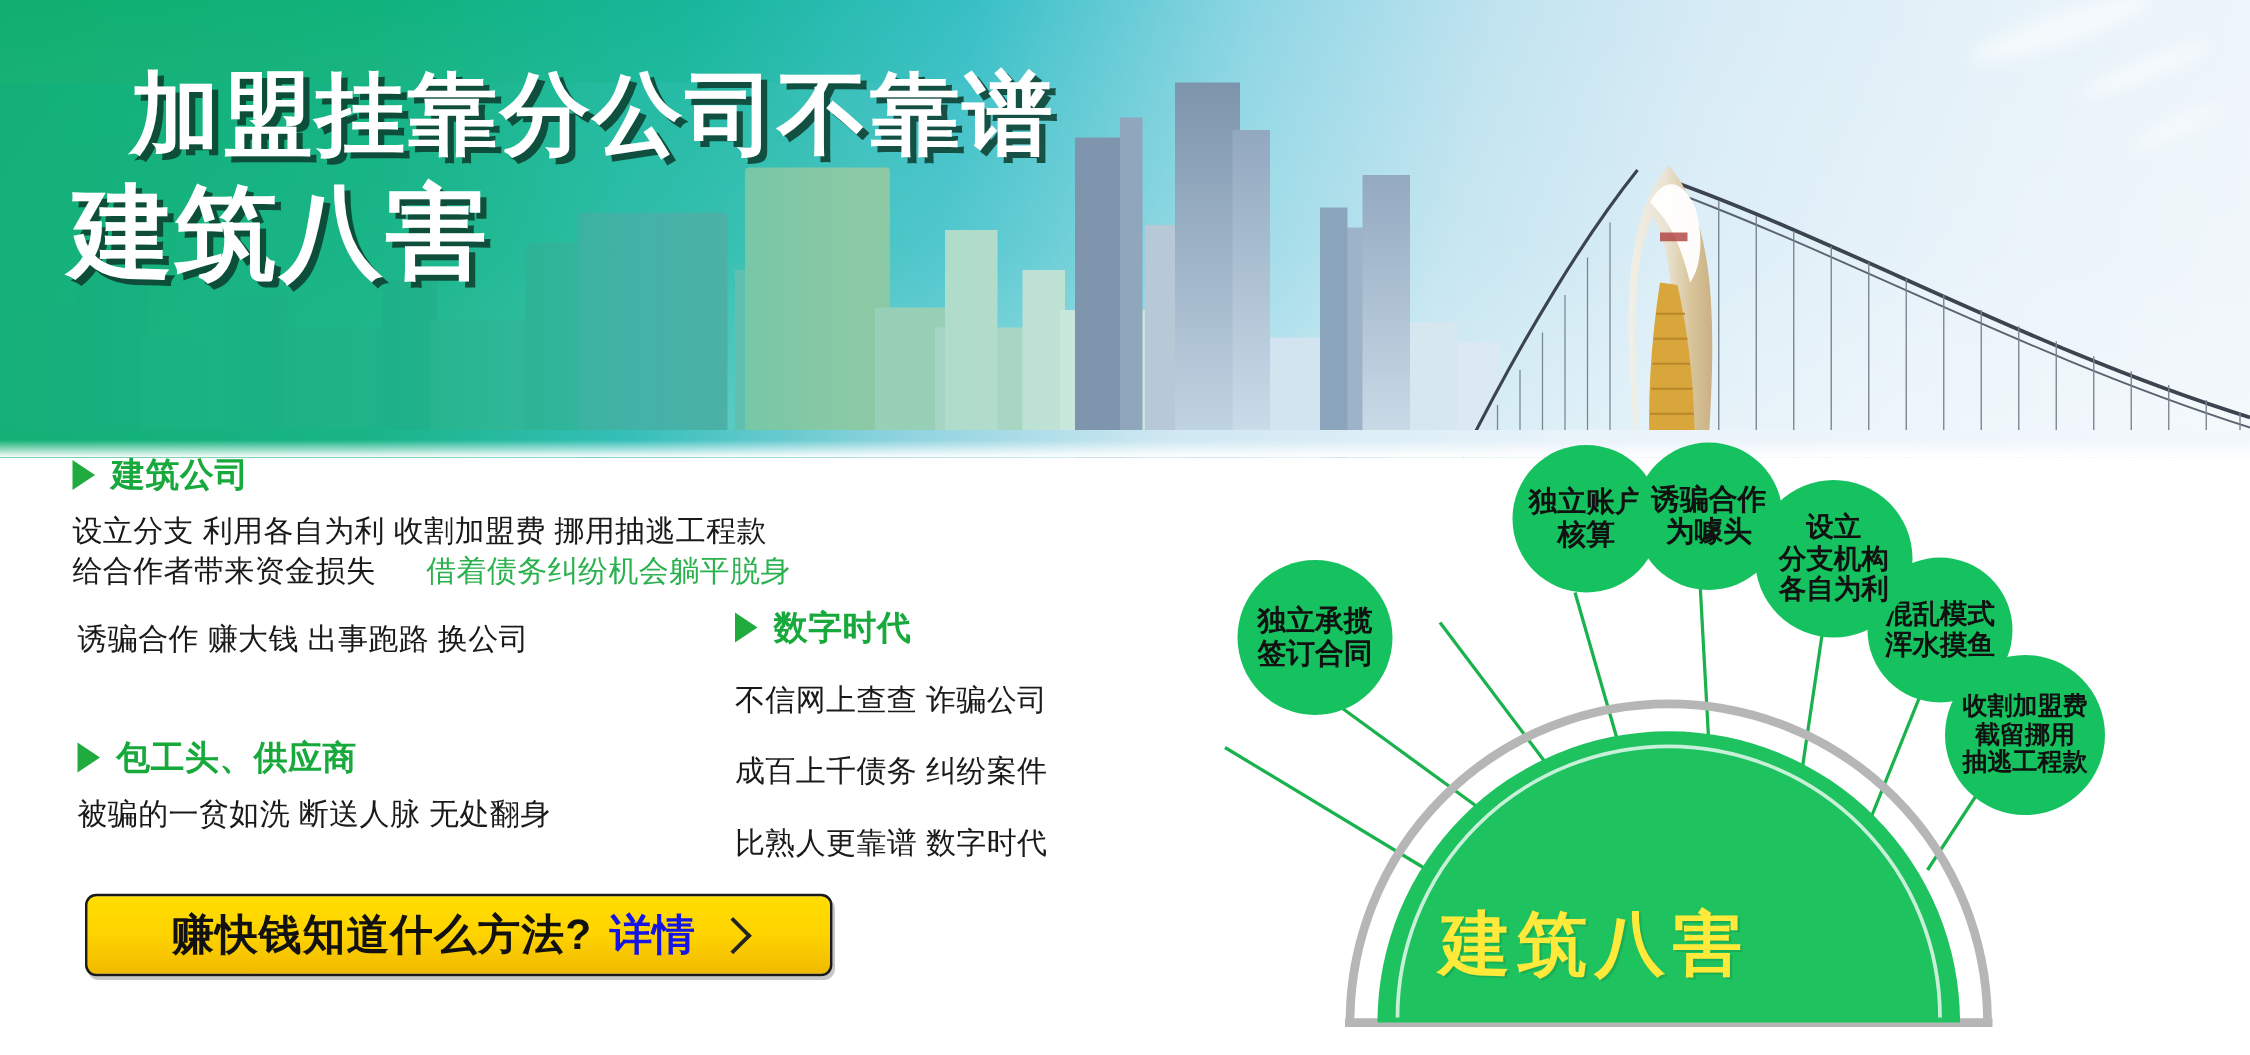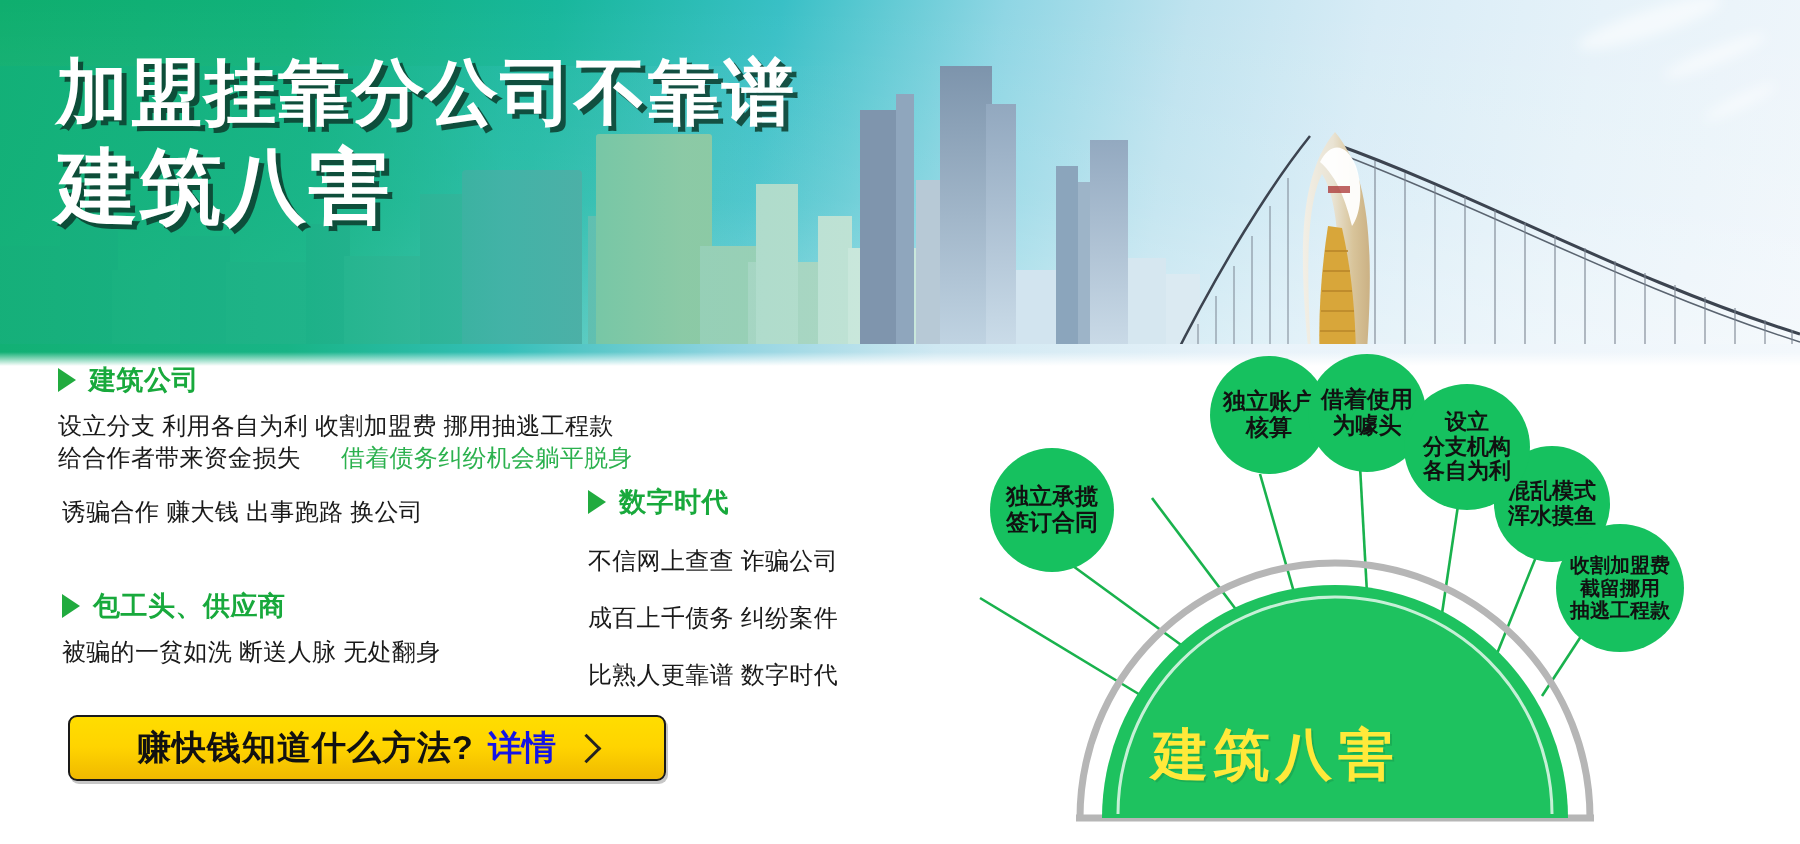--- a/index.html
+++ b/index.html
@@ -28,21 +28,21 @@
      background:linear-gradient(90deg,#12b074 0%,#18b486 16%,#35bfb8 28%,#8ed3df 40%,#cfe8f2 52%,#e9f3fa 70%,#f3f8fc 100%);}
   .hero-bottom-fade{position:absolute;left:0;bottom:0;width:1800px;height:14px;
      background:linear-gradient(180deg,rgba(255,255,255,0),#fff);}
 
   
   .bridge{position:absolute;left:1160px;bottom:0;width:640px;height:300px;}
 
   .hero-title{position:absolute;left:56px;top:56px;z-index:6;}
   .hero-line{color:#fff;font-weight:700;letter-spacing:2px;line-height:1.02;
      text-shadow:5px 5px 0 rgba(12,60,45,.85);white-space:nowrap;}
-  .hero-l1{font-size:72px;}
+  .hero-l1{font-size:72px;margin-left:48px;}
   .hero-l2{font-size:82px;margin-top:16px;}
 
   
   .left{position:absolute;left:0;top:366px;width:900px;height:478px;}
   .sect{position:absolute;}
   .s-head{display:flex;align-items:center;gap:13px;}
   .tri{width:0;height:0;border-left:18px solid #21ab3f;border-top:12px solid transparent;border-bottom:12px solid transparent;}
   .s-title{color:#18a93c;font-weight:700;font-size:27px;letter-spacing:.5px;white-space:nowrap;}
   .s-body{font-size:24px;color:#1a1a1a;line-height:1.33;white-space:nowrap;margin-top:12px;letter-spacing:.3px;}
   .s-body .hl{color:#2bb14e;}
@@ -273,21 +273,21 @@
 
     <div class="bub" style="left:330px;top:-10px;width:118px;height:118px;font-size:23px;">
       <div>
         <span>独立账户</span>
         <span>核算</span>
       </div>
     </div>
 
     <div class="bub" style="left:428px;top:-12px;width:118px;height:118px;font-size:23px;">
       <div>
-        <span>借着使用</span>
+        <span>诱骗合作</span>
         <span>为噱头</span>
       </div>
     </div>
 
     <div class="bub" style="left:614px;top:80px;width:116px;height:116px;font-size:22px;">
       <div>
         <span>混乱模式</span>
         <span>浑水摸鱼</span>
       </div>
     </div>

